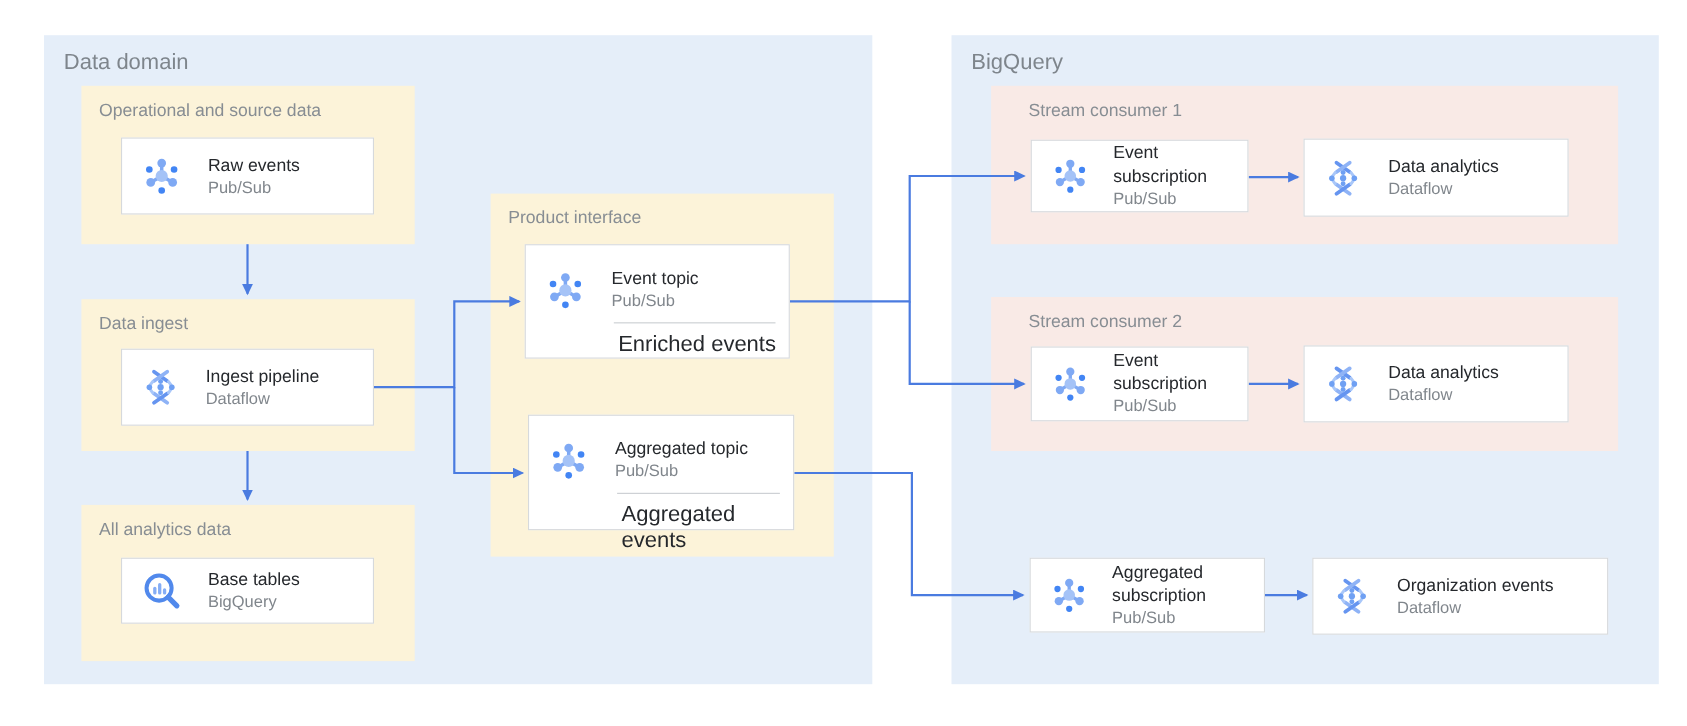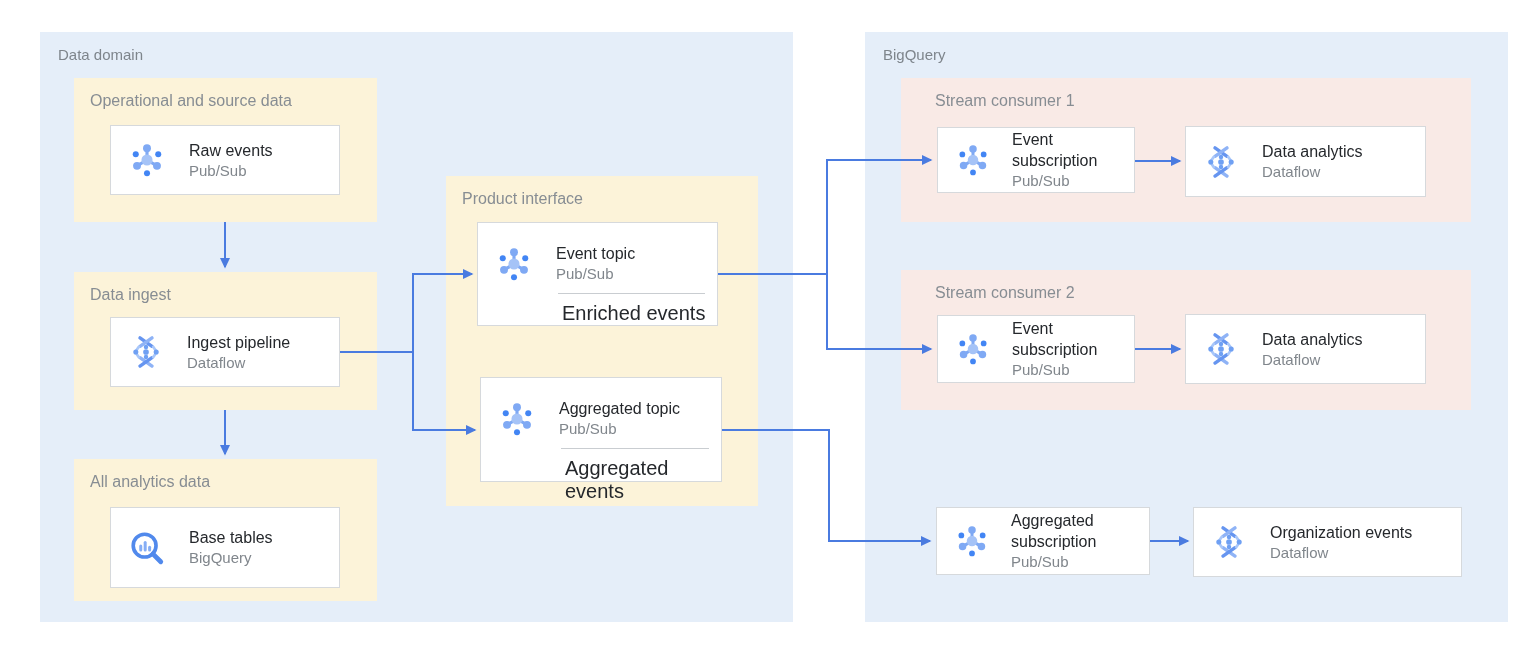--- a/index.html
+++ b/index.html
@@ -6,21 +6,21 @@
     --panel-bg:#E5EEF9; --section-bg:#FCF3D9; --consumer-bg:#F9EAE6;
     --card-bg:#FFFFFF; --card-border:#D6D9DC; --arrow-color:#4A7BE0;
     --label-gray:#878D93; --panel-title:#7E858C; --title-dark:#25282C;
     --subtitle-gray:#80868C; --divider:#C9CDD1;
   }
   *{margin:0;padding:0;box-sizing:border-box}
   html,body{background:#FFFFFF}
   body{font-family:"Liberation Sans","DejaVu Sans",sans-serif;}
   .stage{position:relative;width:1534px;height:660px;background:#FFFFFF;overflow:hidden}
   .panel{position:absolute;background:var(--panel-bg)}
-  .panel-title{position:absolute;left:18px;top:14px;font-size:15px;color:var(--panel-title)}
+  .panel-title{position:absolute;left:18px;top:14px;font-size:20px;color:var(--panel-title)}
   .section{position:absolute;background:var(--section-bg)}
   .section.pink{background:var(--consumer-bg)}
   .section-label{position:absolute;left:16px;top:14px;font-size:16px;color:var(--label-gray);white-space:nowrap}
   .section.pink .section-label{left:34px}
   .edges{position:absolute;left:0;top:0;z-index:2;pointer-events:none}
   .edge{fill:none;stroke:var(--arrow-color);stroke-width:2}
   .arrowhead{fill:var(--arrow-color)}
   .card{position:absolute;z-index:3;background:var(--card-bg);border:1px solid var(--card-border);
         display:flex;align-items:center}
   .card-row{display:flex;align-items:center;width:100%}
@@ -146,21 +146,21 @@
         <svg width="36" height="36">
           <use href="#sym-dataflow"></use>
         </svg>
       </span>
     <span class="card-text">
       <span class="card-title">Ingest pipeline</span>
       <span class="card-subtitle">Dataflow</span>
     </span>
   </div>
 
-  <div class="card" style="left:110px;top:507px;width:230px;height:81px">
+  <div class="card" style="left:110px;top:507px;width:230px;height:60px">
     <span class="icon">
         <svg width="38" height="38">
           <use href="#sym-bigquery"></use>
         </svg>
       </span>
     <span class="card-text">
       <span class="card-title">Base tables</span>
       <span class="card-subtitle">BigQuery</span>
     </span>
   </div>

